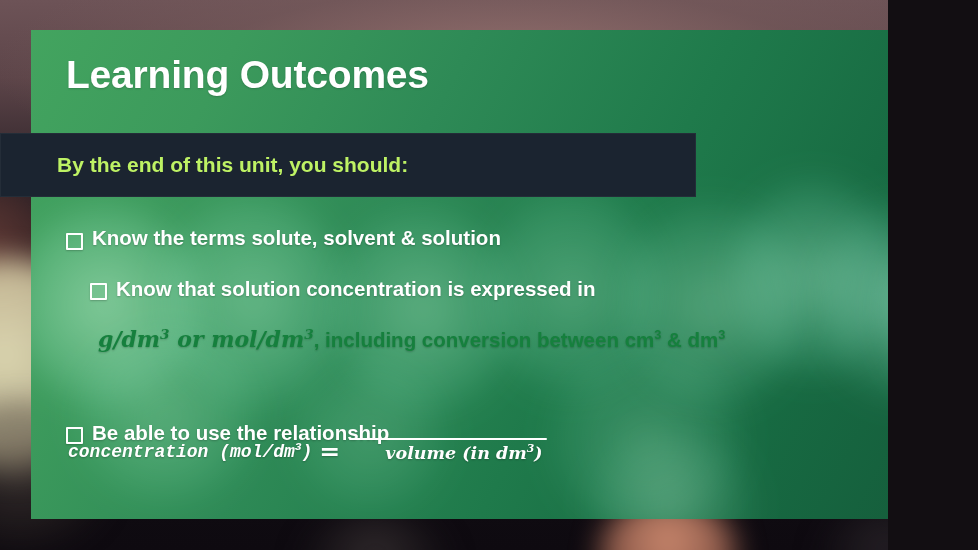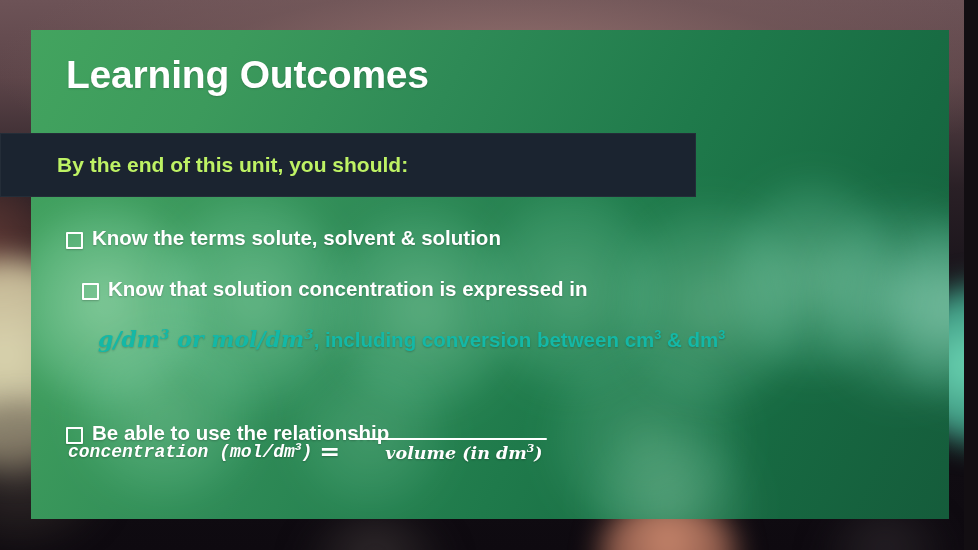--- a/index.html
+++ b/index.html
@@ -2,21 +2,21 @@
 <html><head>
 <meta charset="utf-8">
 <style>
   html,body{margin:0;padding:0;}
   body{
     width:978px;height:550px;overflow:hidden;
     font-family:"Liberation Sans", sans-serif;
     background:#120e12;
   }
   #slide{
-    position:relative;width:964px;height:550px;overflow:hidden;
+    position:relative;width:888px;height:550px;overflow:hidden;
     background:#151017;
   }
 
   
   .bg{position:absolute;inset:0;overflow:hidden;}
   .bg-base{
     position:absolute;inset:0;
     background:
       linear-gradient(180deg,#6d5357 0%,#5d4549 14%,#2a2026 34%,#141017 55%,#110d13 78%,#0e0a10 100%);
   }
@@ -95,27 +95,27 @@
     font-family:"Liberation Sans", sans-serif;
     font-size:20.5px;font-weight:bold;
     text-shadow:0 1px 2px rgba(0,0,0,.22);
   }
   .bullet .sq{
     display:inline-block;width:13px;height:13px;
     border:2.4px solid #ffffff;border-radius:1px;
     margin-right:9px;margin-top:6px;flex:none;
     box-shadow:0 1px 2px rgba(0,0,0,.22);
   }
-  #bullet0{left:66px;top:226px;}
-  #bullet1{left:66px;top:277px;padding-left:16px;}
+  #bullet0{left:66px;top:226px;align-items:center;}
+  #bullet1{left:74px;top:277px;padding-left:16px;}
   #bullet2{left:66px;top:381px;margin-top:40px;}
 
   .subline{
     position:absolute;left:98px;top:326px;
-    color:#14b8a6;white-space:nowrap;
+    color:#15803d;white-space:nowrap;
     font-size:20.5px;font-weight:bold;
     font-family:"Liberation Sans", sans-serif;
     text-shadow:0 1px 2px rgba(0,0,0,.22);
   }
   .mathi{
     font-family:"DejaVu Serif","Liberation Serif",serif;
     font-style:italic;font-weight:bold;font-size:22px;
   }
   .sup{font-size:.62em;vertical-align:super;line-height:0;}
 

